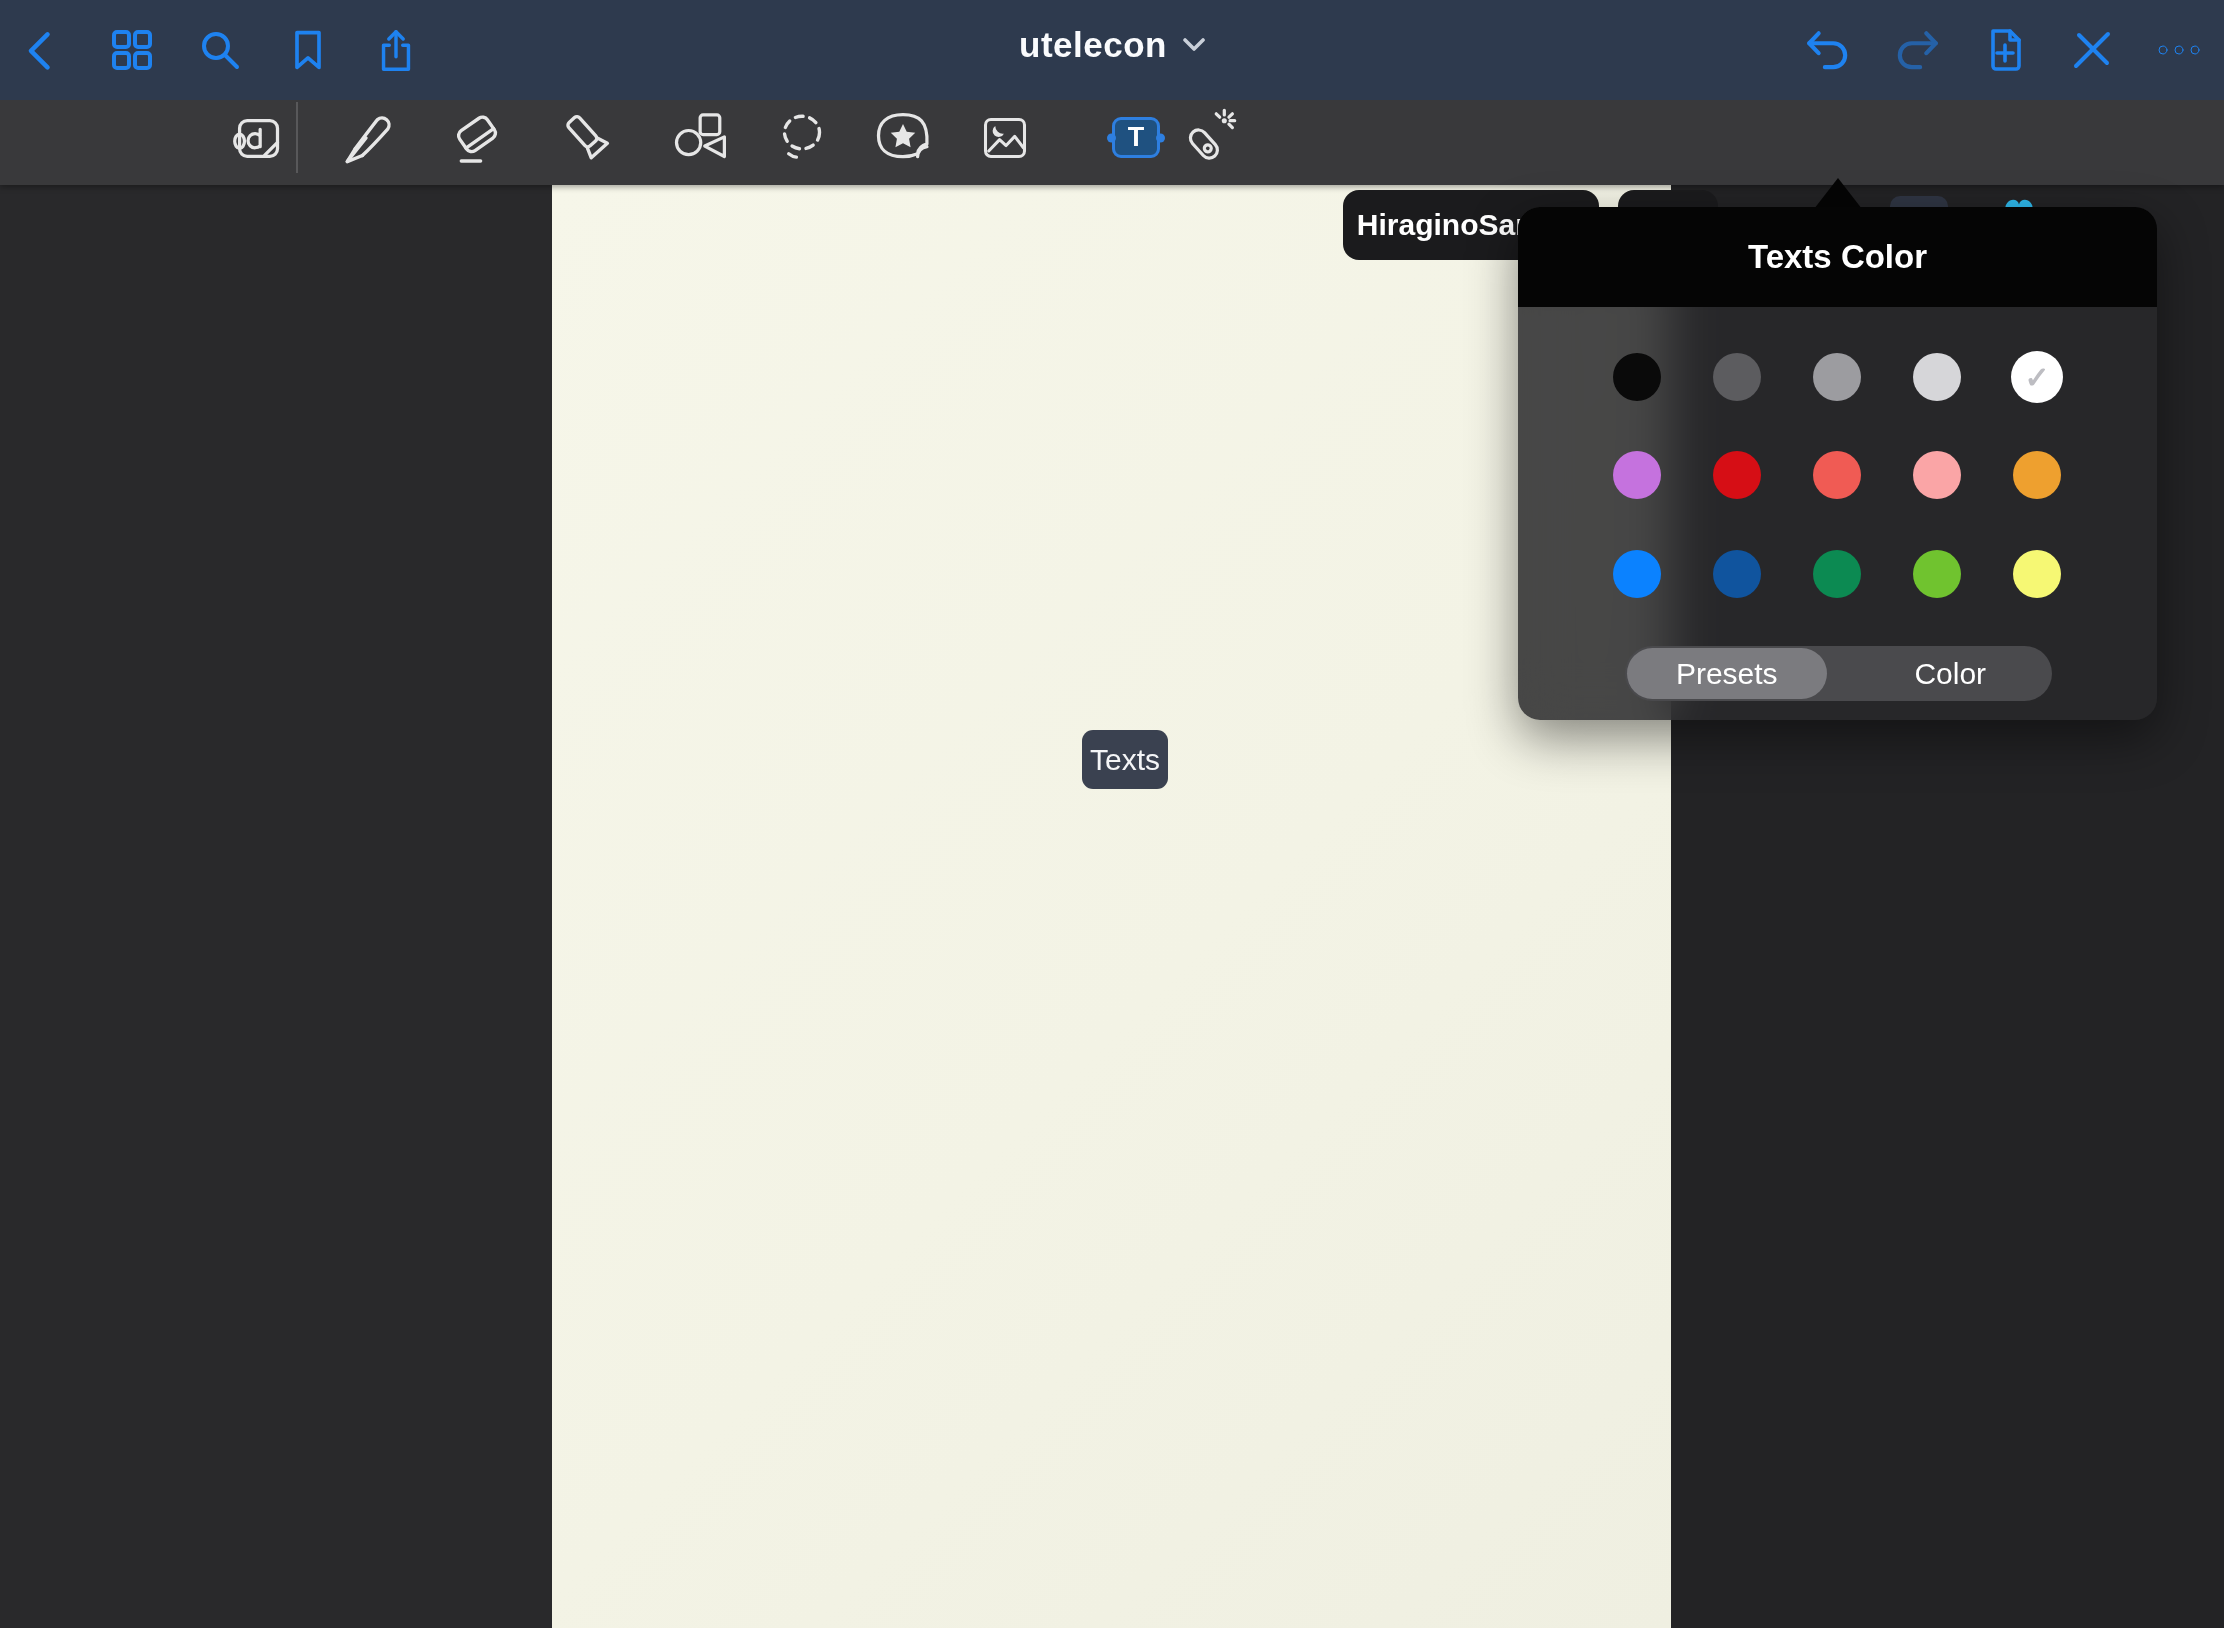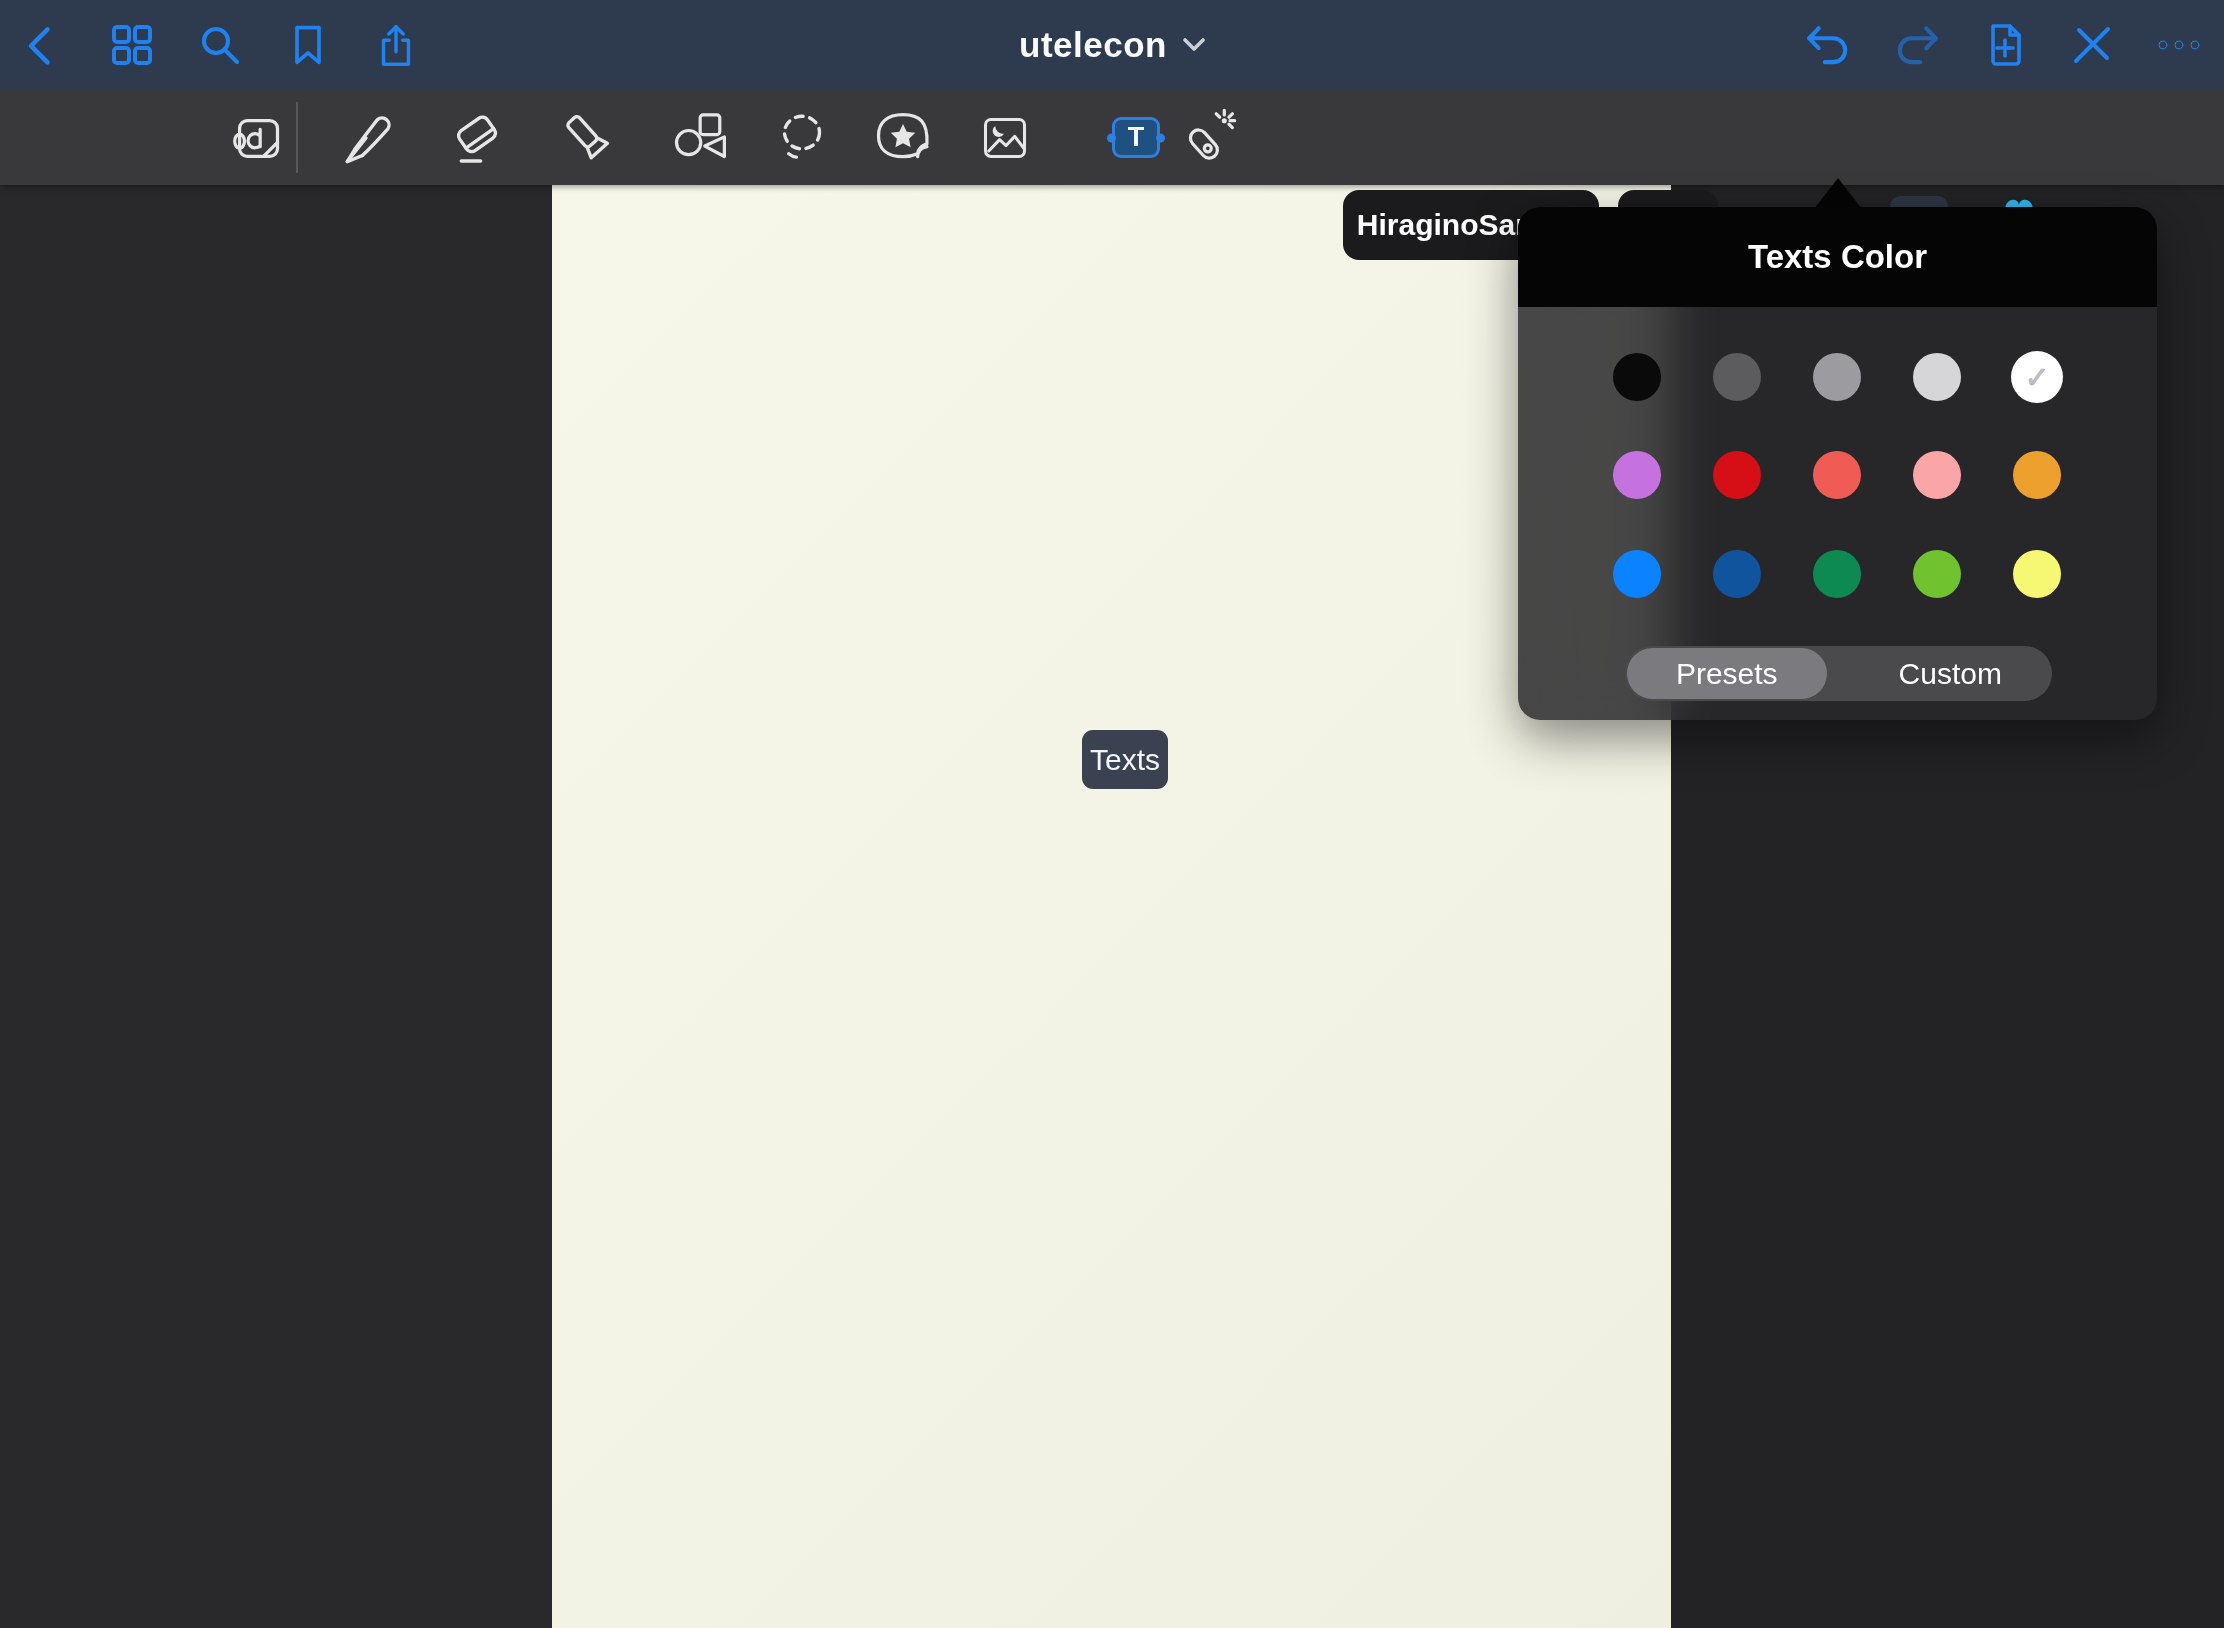--- a/index.html
+++ b/index.html
@@ -1,21 +1,21 @@
 <!DOCTYPE html>
 <html><head>
 <meta charset="utf-8">
 <style>
   * { margin:0; padding:0; box-sizing:border-box; }
   html,body { width:2224px; height:1628px; overflow:hidden; background:#232325;
               font-family:"Liberation Sans", sans-serif; }
   #app { position:relative; width:2224px; height:1628px; }
 
   
-  .nav { position:absolute; left:0; top:0; width:2224px; height:90px;
+  .nav { position:absolute; left:0; top:0; width:2224px; height:100px;
          background:#2E3A4E; z-index:5; }
   .nav-icon { position:absolute; top:50%; transform:translate(-50%,-50%);
               width:52px; height:52px; display:flex; align-items:center; justify-content:center; }
   .nav-icon svg { stroke:#1E82F0; fill:none; stroke-linecap:round; stroke-linejoin:round; }
   .title-wrap { position:absolute; left:50%; top:0; transform:translateX(-50%);
                 height:90px; display:flex; align-items:center; gap:16px; }
   .title { color:#FAFBFD; font-size:35px; font-weight:bold; letter-spacing:.5px; }
 
   
   .toolbar { position:absolute; left:0; top:90px; width:2224px; height:95px;
@@ -323,17 +323,17 @@
         <div class="swatch" style="left: 419px; top: 168px; width: 48px; height: 48px; background: rgb(250, 165, 166);"></div>
         <div class="swatch" style="left: 519px; top: 168px; width: 48px; height: 48px; background: rgb(238, 160, 47);"></div>
         <div class="swatch" style="left: 119px; top: 267px; width: 48px; height: 48px; background: rgb(11, 130, 255);"></div>
         <div class="swatch" style="left: 219px; top: 267px; width: 48px; height: 48px; background: rgb(16, 84, 158);"></div>
         <div class="swatch" style="left: 319px; top: 267px; width: 48px; height: 48px; background: rgb(12, 138, 82);"></div>
         <div class="swatch" style="left: 419px; top: 267px; width: 48px; height: 48px; background: rgb(112, 195, 47);"></div>
         <div class="swatch" style="left: 519px; top: 267px; width: 48px; height: 48px; background: rgb(246, 248, 116);"></div>
       </div>
     <div class="seg" id="seg-control">
         <div class="seg-item sel">Presets</div>
-        <div class="seg-item">Custom</div>
+        <div class="seg-item">Color</div>
       </div>
   </div>
 
 </div>
 
 </body></html>

